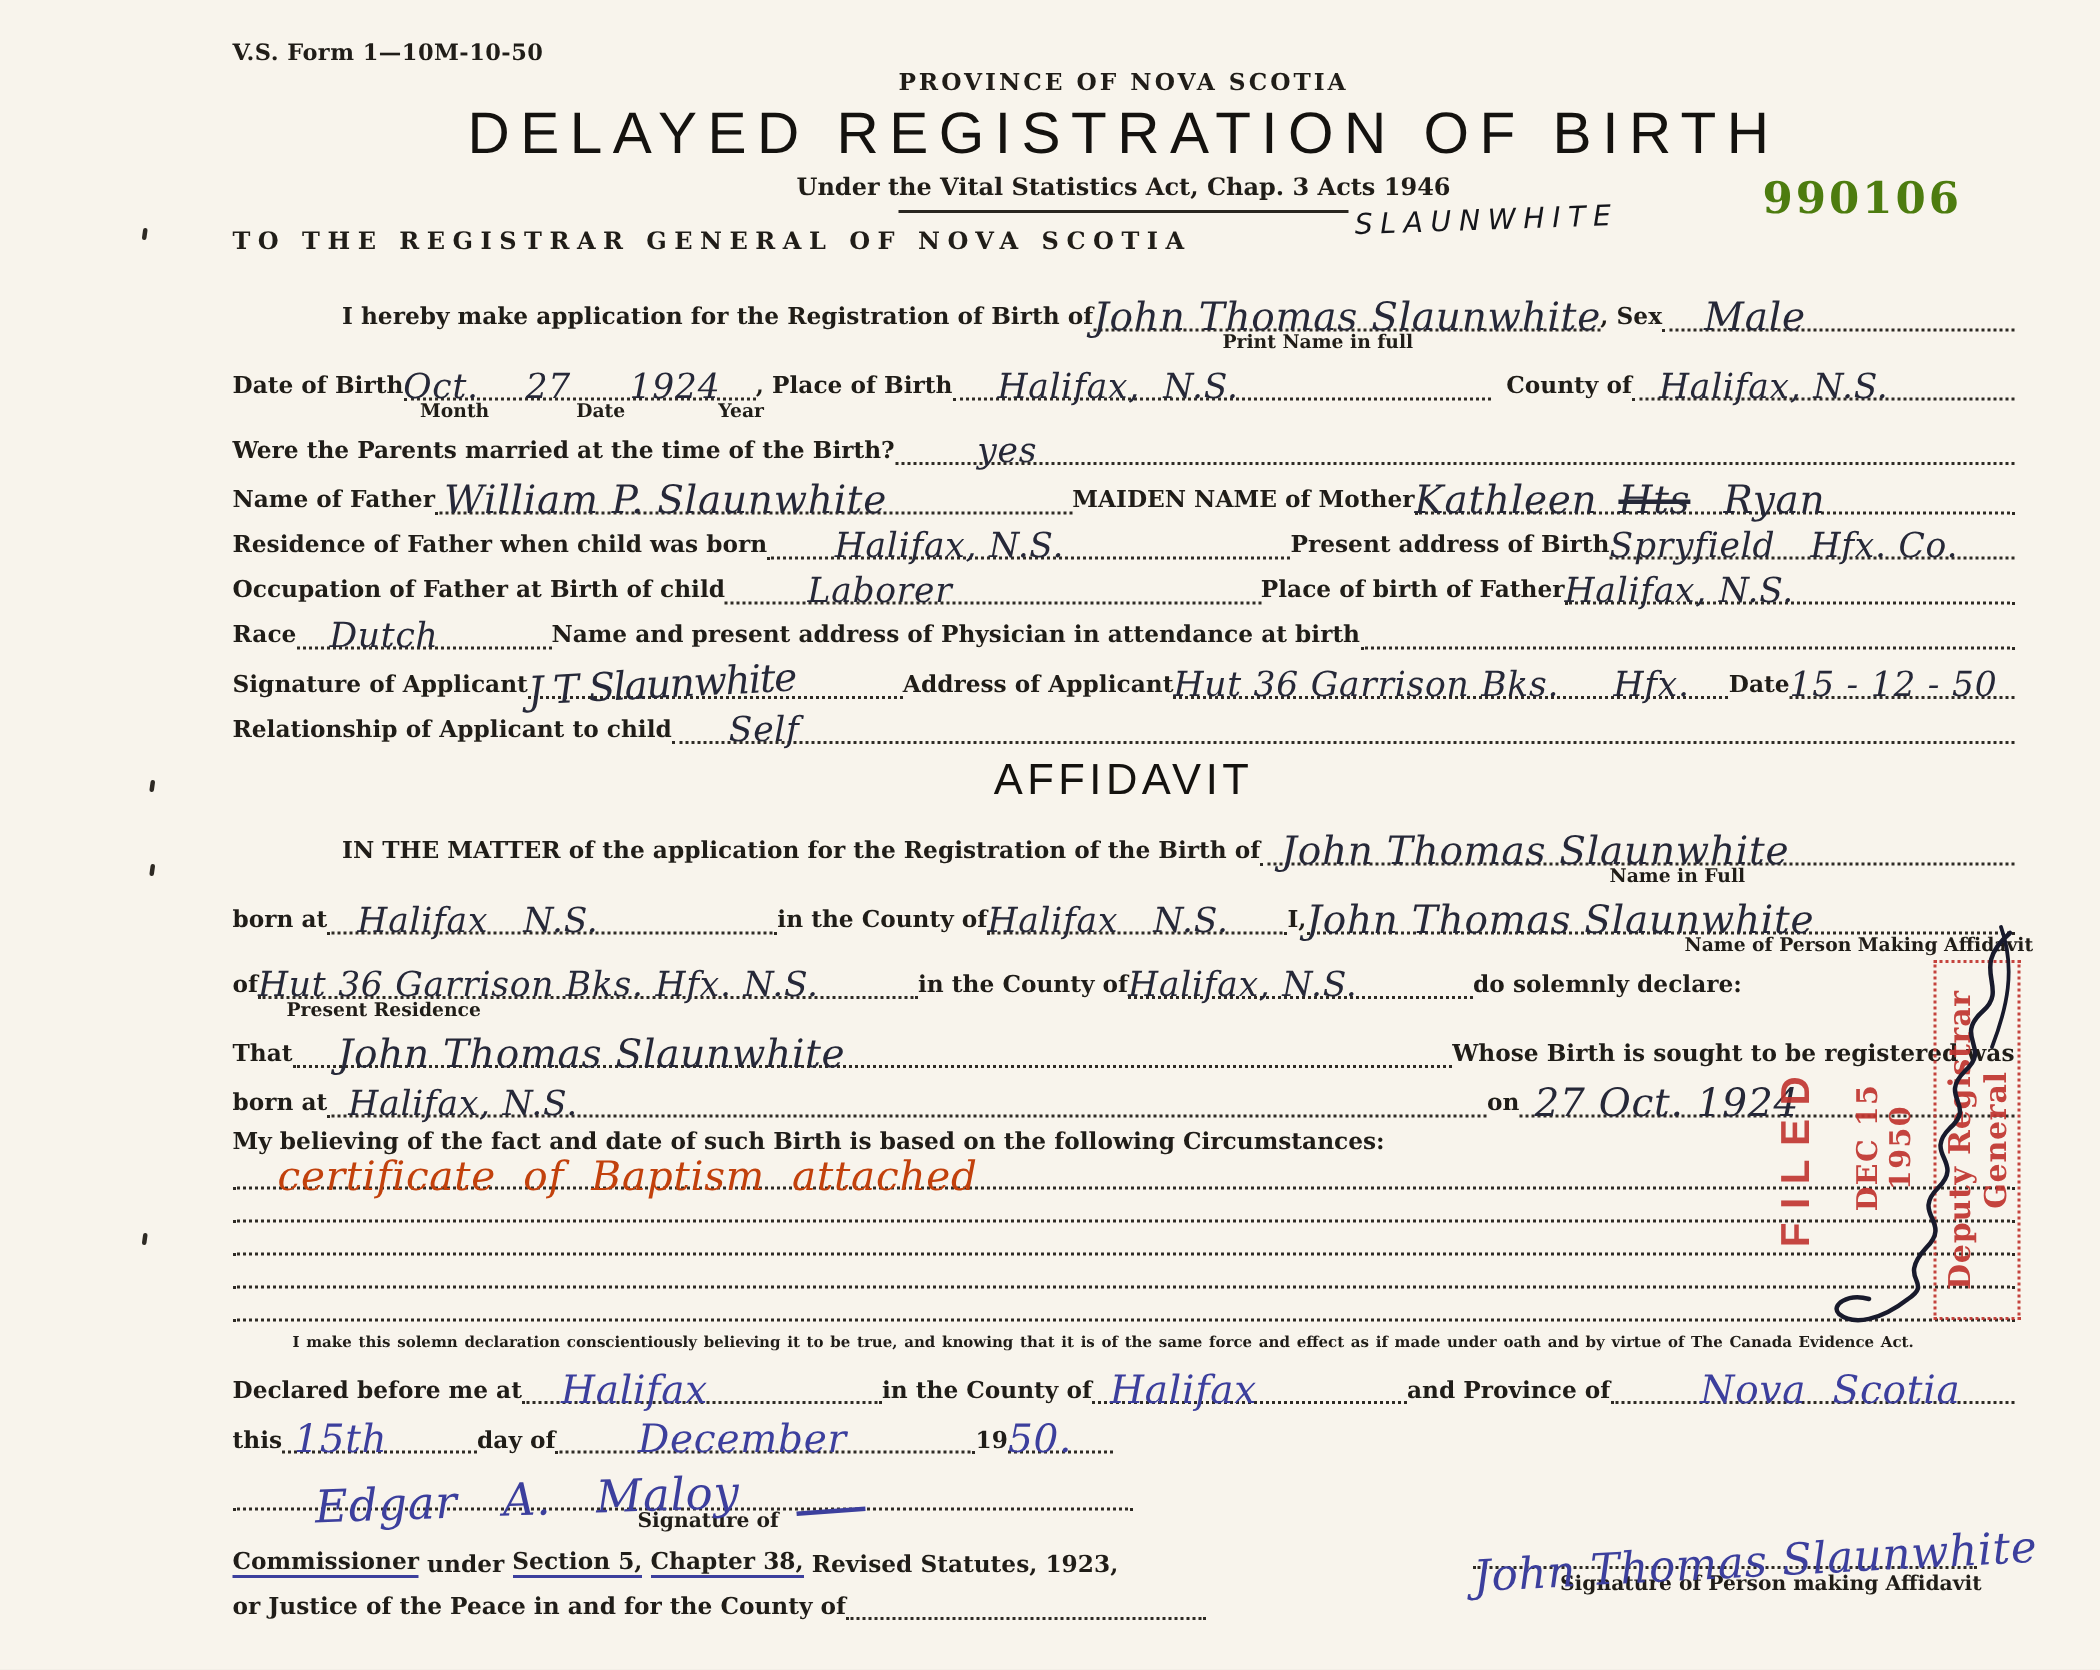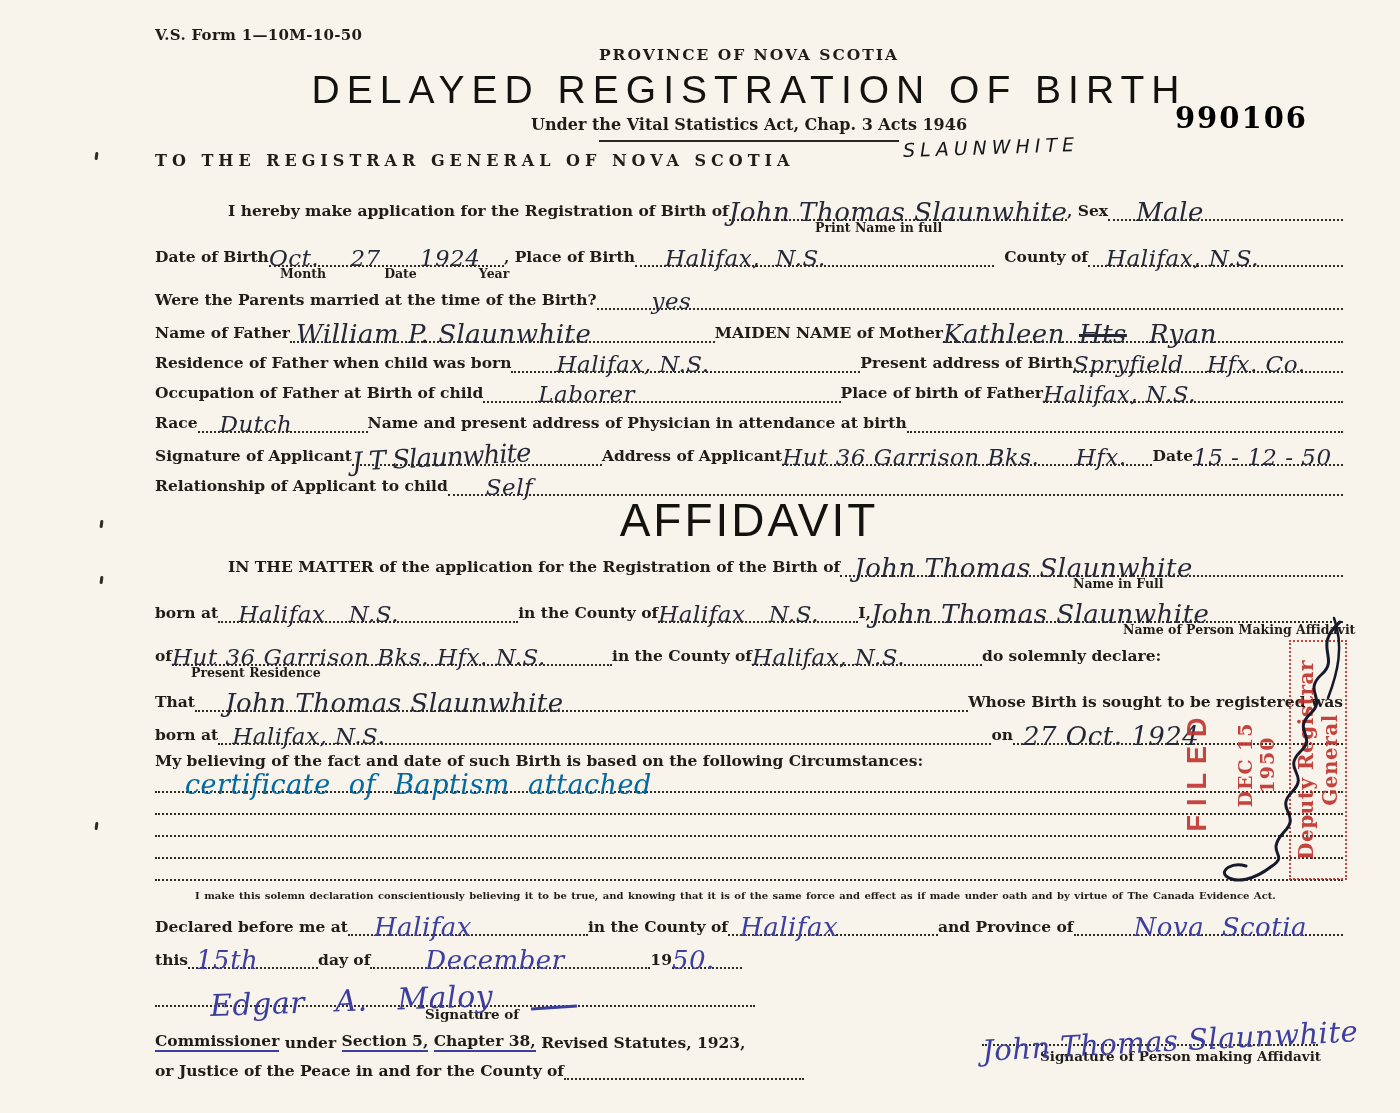--- a/index.html
+++ b/index.html
@@ -13,43 +13,43 @@
     box-sizing:border-box;
     padding:26px 57px 0 155px;
   }
   
   .form-no{font-family:"DejaVu Serif",serif;font-weight:bold;font-size:15px;letter-spacing:.3px;}
   .province{text-align:center;font-weight:bold;font-size:15.5px;letter-spacing:2px;margin-top:1px;}
   .title{text-align:center;font-family:"Liberation Sans","DejaVu Sans",sans-serif;font-size:39px;
          letter-spacing:7px;color:#14120f;margin-top:6px;line-height:1.05;}
   .subtitle{text-align:center;font-weight:bold;font-size:16px;margin-top:4px;}
   .subtitle-rule{width:300px;border-bottom:2px solid #2a2620;margin:6px auto 0 auto;}
-  .reg-number{position:absolute;right:92px;top:101px;font-family:"DejaVu Serif",serif;
-              font-weight:bold;font-size:29px;letter-spacing:2px;color:#000000;}
+  .reg-number{position:absolute;right:92px;top:115px;font-family:"DejaVu Serif",serif;
+              font-weight:bold;font-size:29px;letter-spacing:2px;color:#4d7c0f;}
   .addressee{font-weight:bold;font-size:16px;letter-spacing:5px;margin-top:9px;white-space:pre;}
   .surname-annotation{position:absolute;left:903px;top:136px;font-family:"DejaVu Sans",sans-serif;
               font-style:italic;font-size:19px;letter-spacing:5px;color:#15161b;transform:rotate(-2deg);}
   
   .line{display:flex;align-items:flex-end;height:28px;margin-top:2px;}
   .line.tall{height:31px;}
   .label{font-weight:bold;font-size:15.5px;white-space:pre;line-height:1.15;padding-bottom:1px;}
   .fill{border-bottom:2.5px dotted #2e2a24;display:flex;align-items:flex-end;min-width:40px;}
   .grow{flex:1;}
   .fill .hw{margin-bottom:-4px;}
   .hw{font-family:"DejaVu Serif",serif;font-style:italic;font-size:23px;line-height:.85;
       color:#262838;white-space:pre;letter-spacing:.5px;}
   .hw.big{font-size:26px;}
   .hw.blue{color:#3c3f9d;}
   .hw.struck{text-decoration:line-through;text-decoration-thickness:3px;}
   .hint-row{display:flex;height:14px;margin-top:-1px;}
   .hint{font-weight:bold;font-size:12.5px;white-space:pre;}
   .indent{margin-left:73px;}
   
   .affidavit-heading{text-align:center;font-family:"Liberation Sans","DejaVu Sans",sans-serif;
-      font-size:46px;letter-spacing:3px;color:#14120f;margin-top:4px;height:40px;line-height:40px;}
+      font-size:29px;letter-spacing:3px;color:#14120f;margin-top:4px;height:40px;line-height:40px;}
   .dotline{border-bottom:2.5px dotted #2e2a24;height:20px;display:flex;align-items:flex-end;}
   
   .para{font-weight:bold;font-size:10px;line-height:1.45;text-indent:40px;margin:8px 0 0 0;word-spacing:1px;}
   .narrow620{max-width:640px;}
   .sigline{width:600px;border-bottom:2.5px dotted #2e2a24;height:34px;display:flex;align-items:flex-end;margin-top:2px;}
   .u-blue{border-bottom:2.5px solid #3c3f9d;padding-bottom:1px;}
   .blue-mark{display:inline-block;width:46px;height:3px;background:#3c3f9d;margin-left:12px;transform:rotate(-4deg);}
   
   .stamp{position:absolute;color:#c0342f;}
   .stamp-filed{left:1132px;top:750px;width:140px;height:40px;transform:rotate(-90deg);
@@ -251,21 +251,21 @@
     <span class="fill" style="width:330px;">
         <span class="hw big" style="padding-left:10px;">27 Oct. 1924</span>
       </span>
   </div>
 
   <div class="line" style="height:24px;">
     <span class="label">My believing of the fact and date of such Birth is based on the following Circumstances:</span>
   </div>
 
   <div class="dotline">
-      <span class="hw" style="margin-left:30px;margin-bottom:-6px;font-size:27px;color:#0369a1;">certificate  of  Baptism  attached</span>
+      <span class="hw" style="margin-left:30px;margin-bottom:-6px;font-size:27px;color:#c2410c;">certificate  of  Baptism  attached</span>
     </div>
   <div class="dotline"></div>
   <div class="dotline"></div>
   <div class="dotline"></div>
   <div class="dotline"></div>
 
   <p class="para">I make this solemn declaration conscientiously believing it to be true, and knowing that it is of the same force and effect as if made under oath and by virtue of The Canada Evidence Act.</p>
 
   <div class="line tall">
     <span class="label">Declared before me at</span>

